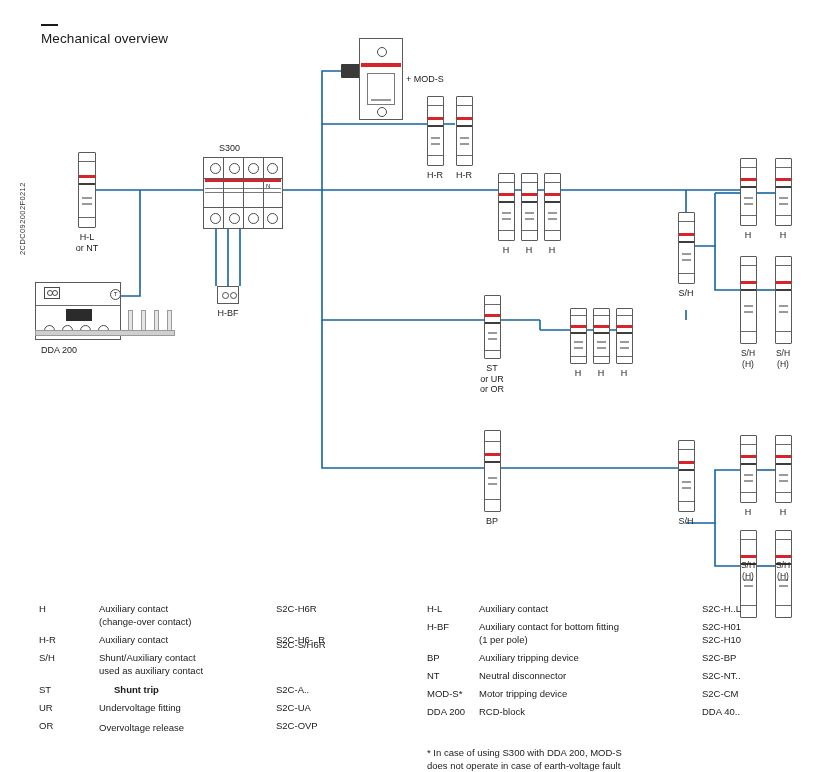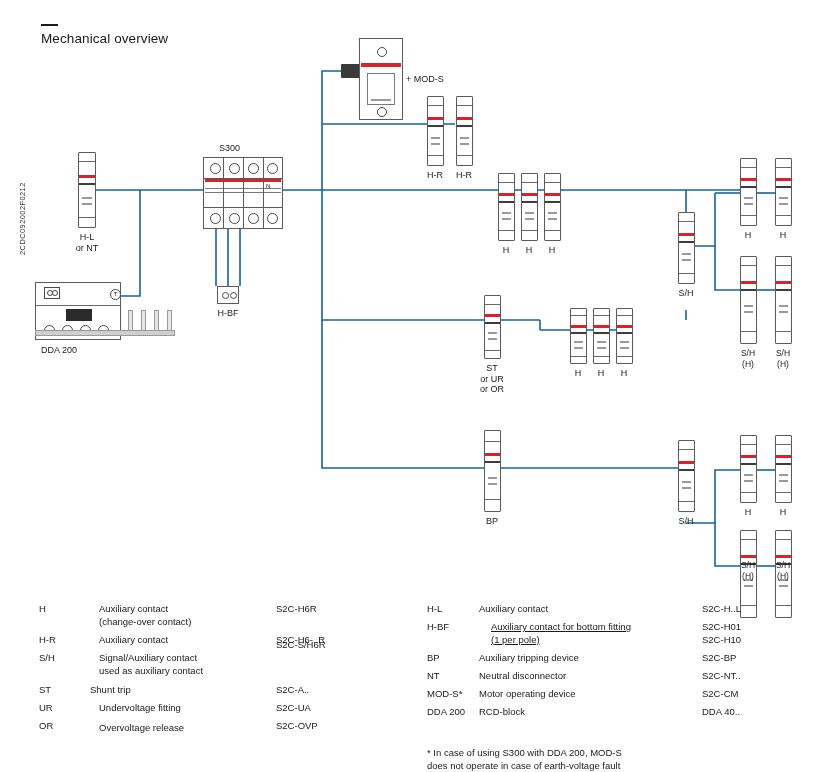--- a/index.html
+++ b/index.html
@@ -640,56 +640,56 @@
     <div class="entry" style="left:0px; top:5px;">H</div>
     <div class="entry" style="left:60px; top:5px;">Auxiliary contact
 (change-over contact)</div>
     <div class="entry" style="left:237px; top:5px;">S2C-H6R</div>
 
     <div class="entry" style="left:0px; top:36px;">H-R</div>
     <div class="entry" style="left:60px; top:36px;">Auxiliary contact</div>
     <div class="entry" style="left:237px; top:36px;">S2C-H6-..R</div>
 
     <div class="entry" style="left:0px; top:54px;">S/H</div>
-    <div class="entry" style="left:60px; top:54px;">Signal/Auxiliary contact
+    <div class="entry" style="left:60px; top:54px;">Shunt/Auxiliary contact
 used as auxiliary contact</div>
     <div class="entry" style="left:237px; top:41px;">S2C-S/H6R</div>
 
     <div class="entry" style="left:0px; top:86px;">ST</div>
-    <div class="entry" style="left:51px; top:86px;">Shunt trip</div>
+    <div class="entry" style="left:75px; top:86px;font-weight:bold;">Shunt trip</div>
     <div class="entry" style="left:237px; top:86px;">S2C-A..</div>
 
     <div class="entry" style="left:0px; top:104px;">UR</div>
     <div class="entry" style="left:60px; top:104px;">Undervoltage fitting</div>
     <div class="entry" style="left:237px; top:104px;">S2C-UA</div>
 
     <div class="entry" style="left:0px; top:122px;">OR</div>
     <div class="entry" style="left:60px; top:124px;">Overvoltage release</div>
     <div class="entry" style="left:237px; top:122px;">S2C-OVP</div>
 
     <div class="entry" style="left:388px; top:5px;">H-L</div>
     <div class="entry" style="left:440px; top:5px;">Auxiliary contact</div>
     <div class="entry" style="left:663px; top:5px;">S2C-H..L</div>
 
     <div class="entry" style="left:388px; top:23px;">H-BF</div>
-    <div class="entry" style="left:452px; top:23px;text-decoration:underline;">Auxiliary contact for bottom fitting
+    <div class="entry" style="left:440px; top:23px;">Auxiliary contact for bottom fitting
 (1 per pole)</div>
     <div class="entry" style="left:663px; top:23px;">S2C-H01
 S2C-H10</div>
 
     <div class="entry" style="left:388px; top:54px;">BP</div>
     <div class="entry" style="left:440px; top:54px;">Auxiliary tripping device</div>
     <div class="entry" style="left:663px; top:54px;">S2C-BP</div>
 
     <div class="entry" style="left:388px; top:72px;">NT</div>
     <div class="entry" style="left:440px; top:72px;">Neutral disconnector</div>
     <div class="entry" style="left:663px; top:72px;">S2C-NT..</div>
 
     <div class="entry" style="left:388px; top:90px;">MOD-S*</div>
-    <div class="entry" style="left:440px; top:90px;">Motor operating device</div>
+    <div class="entry" style="left:440px; top:90px;">Motor tripping device</div>
     <div class="entry" style="left:663px; top:90px;">S2C-CM</div>
 
     <div class="entry" style="left:388px; top:108px;">DDA 200</div>
     <div class="entry" style="left:440px; top:108px;">RCD-block</div>
     <div class="entry" style="left:663px; top:108px;">DDA 40..</div>
 
     <div class="foot" style="left:388px; top:136px; width:330px;margin-top:13px;">* In case of using S300 with DDA 200, MOD-S
 does not operate in case of earth-voltage fault</div>
   </div>
 

